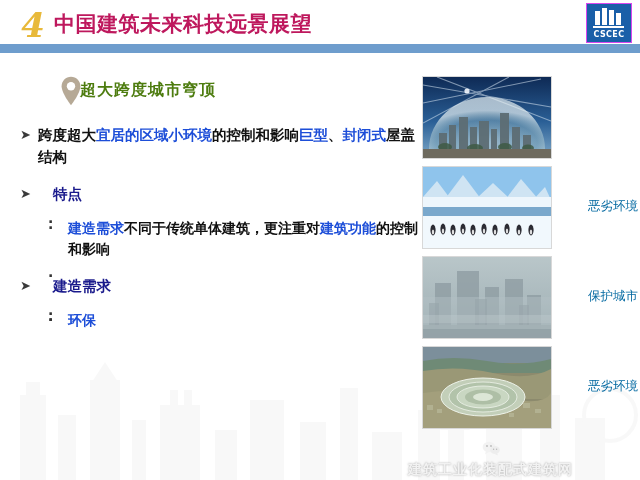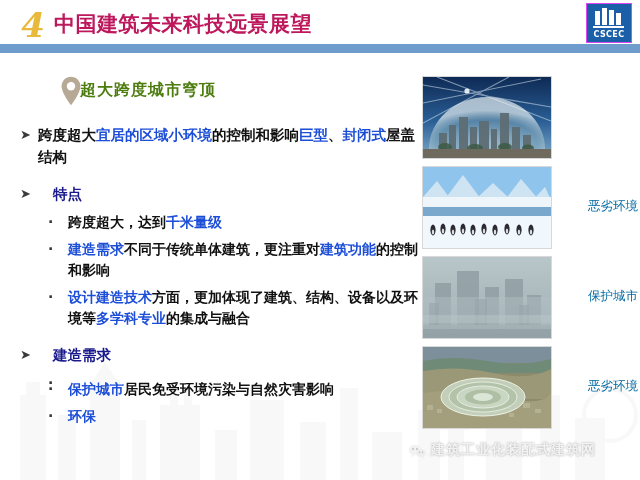--- a/index.html
+++ b/index.html
@@ -151,23 +151,24 @@
     white-space: nowrap;
     margin-left: 24px;
   }
   .photo svg { display: block; }
 
   
   .wm-text {
     position: absolute;
     left: 408px; top: 441px;
     display: flex;
-    align-items: flex-end;
+    align-items: center;
     gap: 5px;
     pointer-events: none;
+    flex-direction: column;
   }
   .wm-text .wm-label {
     font-size: 14px;
     font-weight: bold;
     color: #f2f2f2;
     letter-spacing: 1px;
     text-shadow: 0 0 2px rgba(90,90,90,0.55);
   }
 </style>
 </head>
@@ -238,49 +239,46 @@
 
     <div class="lvl1">
       <span class="arrow">➤</span>
       <span class="navy">特点</span>
     </div>
 
     <div class="gap-sm"></div>
 
     <div class="lvl2 blk">
       <span class="dot">·</span>
-      <span><span>跨度超大，达到</span><span class="red">千米量级</span></span>
     </div>
 
     <div class="lvl2 blk">
       <span class="dot">·</span>
       <span><span class="red">建造需求</span><span>不同于传统单体建筑，更注重对</span><span class="red">建筑功能</span><span>的控制和影响</span></span>
     </div>
 
     <div class="lvl2 blk">
       <span class="dot">·</span>
-      <span><span class="red">设计建造技术</span><span>方面，更加体现了建筑、结构、设备以及环境等</span><span class="red">多学科专业</span><span>的集成与融合</span></span>
     </div>
 
     <div class="gap-md"></div>
 
     <div class="lvl1">
       <span class="arrow">➤</span>
       <span class="navy">建造需求</span>
     </div>
 
     <div class="gap-sm"></div>
 
     <div class="lvl2 blk">
       <span class="dot">·</span>
     </div>
 
     <div class="lvl2 blk">
       <span class="dot">·</span>
-      <span><span class="red">保护城市</span><span>居民免受环境污染与自然灾害影响</span></span>
     </div>
 
     <div class="lvl2">
       <span class="dot">·</span>
       <span class="red">环保</span>
     </div>
 
   </div>
 
   <div class="img-col">

